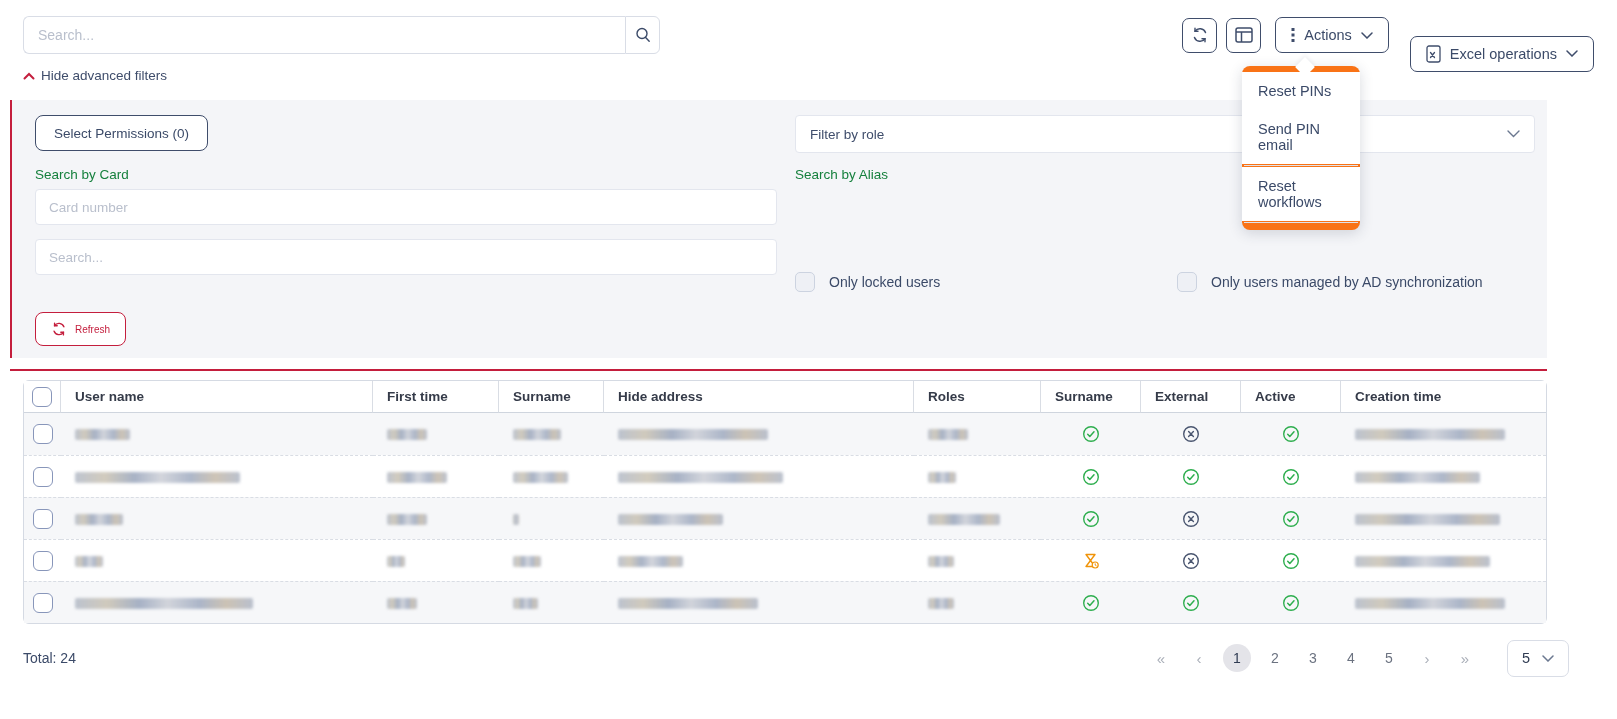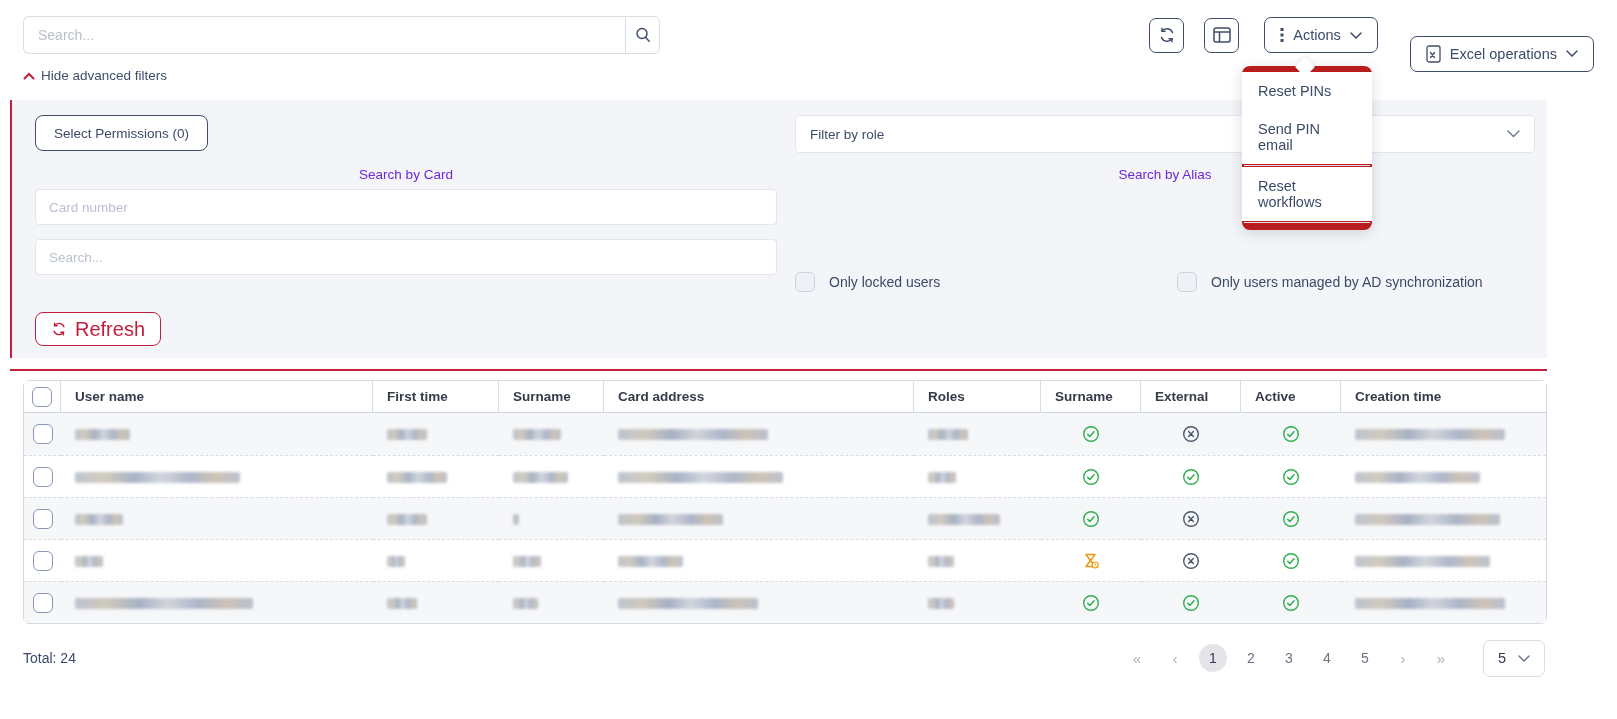--- a/index.html
+++ b/index.html
@@ -6,44 +6,44 @@
   html,body { background:#ffffff; }
   body { font-family:"Liberation Sans", sans-serif; color:#3b4a68; }
   .page { position:relative; width:1617px; height:719px; background:#fff; overflow:hidden; }
 
   
   .topbar { position:absolute; left:23px; right:23px; top:16px; height:38px; display:flex; justify-content:space-between; align-items:center; }
   .search-group { display:flex; width:637px; height:38px; }
   .search-input { flex:1; height:38px; border:1px solid #d9dde6; border-right:none; border-radius:6px 0 0 6px; padding:0 14px; font-size:14px; color:#3b4a68; outline:none; font-family:inherit; }
   .search-input::placeholder { color:#b9bfcc; }
   .search-btn { width:35px; height:38px; border:1px solid #d9dde6; border-radius:0 6px 6px 0; background:#fff; display:flex; align-items:center; justify-content:center; cursor:pointer; }
-  .topbar-right { display:flex; align-items:center; gap:20px; }
+  .topbar-right { display:flex; align-items:center; gap:9px; }
   .icon-btn { width:35px; height:35px; border:1.4px solid #3f4d6b; border-radius:7px; background:#fff; display:flex; align-items:center; justify-content:center; cursor:pointer; }
   .btn-outline { height:36px; border:1.4px solid #3f4d6b; border-radius:7px; background:#fff; display:flex; align-items:center; gap:9px; padding:0 15px; font-size:14.5px; color:#3b4a68; cursor:pointer; font-family:inherit; }
   .btn-outline.actions { margin-left:5px; }
   .btn-outline.excel { margin-left:12px;margin-top:37px; }
 
   
   .filters-toggle { position:absolute; left:23px; top:68px; display:flex; align-items:center; gap:6px; font-size:13.5px; color:#3f4d6b; cursor:pointer; }
 
   
   .filter-panel { position:absolute; left:10px; right:70px; top:100px; height:258px; background:#f4f5f8; border-left:2px solid #c41e3d; padding:15px 12px 0 23px; }
   .fp-grid { display:grid; grid-template-columns: 742px 1fr; column-gap:18px; }
   .fp-row1 { display:flex; align-items:flex-start; }
   .btn-permissions { height:36px; border:1.4px solid #3f4d6b; border-radius:8px; background:#fff; padding:0 18px; font-size:13.5px; color:#3b4a68; cursor:pointer; font-family:inherit; }
   .select-box { height:38px; background:#fff; border:1px solid #e3e6ee; border-radius:4px; display:flex; align-items:center; justify-content:space-between; padding:0 14px; font-size:13.5px; color:#3f4d6b; cursor:pointer; width:100%; }
   .field { margin-top:14px; }
-  .field-label { font-size:13.5px; color:#6d28d9; margin-bottom:7px;text-align:center; }
+  .field-label { font-size:13.5px; color:#15803d; margin-bottom:7px; }
   .text-input { width:100%; height:36px; background:#fff; border:1px solid #e3e6ee; border-radius:4px; padding:0 13px; font-size:13.5px; color:#3b4a68; outline:none; font-family:inherit; }
   .text-input::placeholder { color:#b9bfcc; }
   .checks-row { margin-top:47px; display:flex; align-items:center; }
   .check-item { display:flex; align-items:center; gap:14px; font-size:14px; color:#3b4a68; cursor:pointer; }
   .check-item.first { width:382px; }
   .cb { width:20px; height:20px; border-radius:5px; background:#eef0f5; border:1px solid #ccd3e0; flex:0 0 auto; }
-  .btn-refresh { margin-top:20px; height:34px; border:1.5px solid #c41e3d; border-radius:8px; background:#fff; color:#c41e3d; display:flex; align-items:center; gap:8px; padding:0 15px; font-size:20px; cursor:pointer; font-family:inherit; }
+  .btn-refresh { margin-top:20px; height:34px; border:1.5px solid #c41e3d; border-radius:8px; background:#fff; color:#c41e3d; display:flex; align-items:center; gap:8px; padding:0 15px; font-size:10px; cursor:pointer; font-family:inherit; }
 
   .red-divider { position:absolute; left:10px; right:70px; top:369px; height:2px; background:#c41e3d; }
 
   
   .table-wrap { position:absolute; left:23px; right:70px; top:380px; }
   table { width:100%; border-collapse:separate; border-spacing:0; border:1px solid #d5dae3; border-radius:6px; font-size:13.5px; }
   th { height:32px; text-align:left; font-weight:bold; color:#353b49; padding:0 14px; border-right:1px solid #d9dde4; border-bottom:1px solid #cfd5de; white-space:nowrap; background:#fff; }
   th:last-child { border-right:none; }
   th.col-check, td.col-check { padding:0; text-align:center; }
   tbody tr:nth-child(odd) { background:#f6f7f9; }
@@ -51,30 +51,30 @@
   tbody tr + tr td { border-top:1px dashed #d9dde4; }
   td { height:42px; padding:0 14px; }
   td.c { text-align:center; }
   .cb-row { display:inline-block; width:20px; height:20px; border-radius:6px; background:#fff; border:1.5px solid #8896ba; vertical-align:middle; }
   .redact { display:inline-block; height:11px; border-radius:2px; vertical-align:middle;
     background:linear-gradient(90deg,#aeb6c4 0%,#c7bfae 18%,#93a0b8 36%,#c9ccd4 52%,#9aa6bd 70%,#c2b6a4 85%,#aab2c2 100%);
     filter:blur(1.6px); opacity:.8; }
   .status-ico { display:inline-block; width:18px; height:18px; vertical-align:middle; }
 
   
-  .footer { position:absolute; left:23px; right:72px; top:638px; height:40px; display:flex; align-items:center; justify-content:space-between; }
+  .footer { position:absolute; left:23px; right:48px; top:638px; height:40px; display:flex; align-items:center; justify-content:space-between; }
   .total { font-size:14px; color:#3b4a68; }
   .pager { display:flex; align-items:center; gap:10px; }
   .pg-arrow { width:28px; height:28px; display:flex; align-items:center; justify-content:center; color:#a9aeb8; font-size:15px; cursor:pointer; user-select:none; }
   .pg-num { width:28px; height:28px; border-radius:50%; display:flex; align-items:center; justify-content:center; color:#6b7280; font-size:14px; cursor:pointer; }
   .pg-num.active { background:#e4e4e9; color:#2f3b52; }
   .size-select { margin-left:18px; width:62px; height:37px; border:1px solid #d9dde6; border-radius:7px; background:#fff; display:flex; align-items:center; justify-content:center; gap:12px; font-size:14.5px; color:#2f3b52; cursor:pointer; }
 
   
-  .dropdown { position:absolute; left:1242px; top:66px; width:130px; background:#b91c1c; border-radius:8px; box-shadow:0 3px 14px rgba(40,50,80,.18); z-index:20; padding:6px 0; }
+  .dropdown { position:absolute; left:1242px; top:66px; width:118px; background:#f97316; border-radius:8px; box-shadow:0 3px 14px rgba(40,50,80,.18); z-index:20; padding:6px 0; }
   .dropdown .caret { position:absolute; top:-6px; left:56px; width:14px; height:14px; background:#fff; transform:rotate(45deg); box-shadow:-2px -2px 4px rgba(40,50,80,.06); }
   .menu-item { padding:11px 16px; font-size:14.5px; color:#3b4a68; cursor:pointer; background:#fff; position:relative; }
   .menu-div { height:1px; background:#dfe3ea; margin:1px 2px; }
 
   svg { display:block; }
 </style>
 </head>
 <body>
 
 <div class="page">
@@ -219,21 +219,21 @@
           <col style="width:100px">
         <col style="width:100px">
           <col>
       </colgroup>
       <thead>
         <tr>
           <th class="col-check"><span class="cb-row"></span></th>
           <th>User name</th>
           <th>First time</th>
           <th>Surname</th>
-          <th>Card address</th>
+          <th>Hide address</th>
           <th>Roles</th>
           <th>Surname</th>
           <th>External</th>
           <th>Active</th>
           <th>Creation time</th>
         </tr>
       </thead>
       <tbody>
   <tr>
     <td class="col-check"><span class="cb-row"></span></td>

